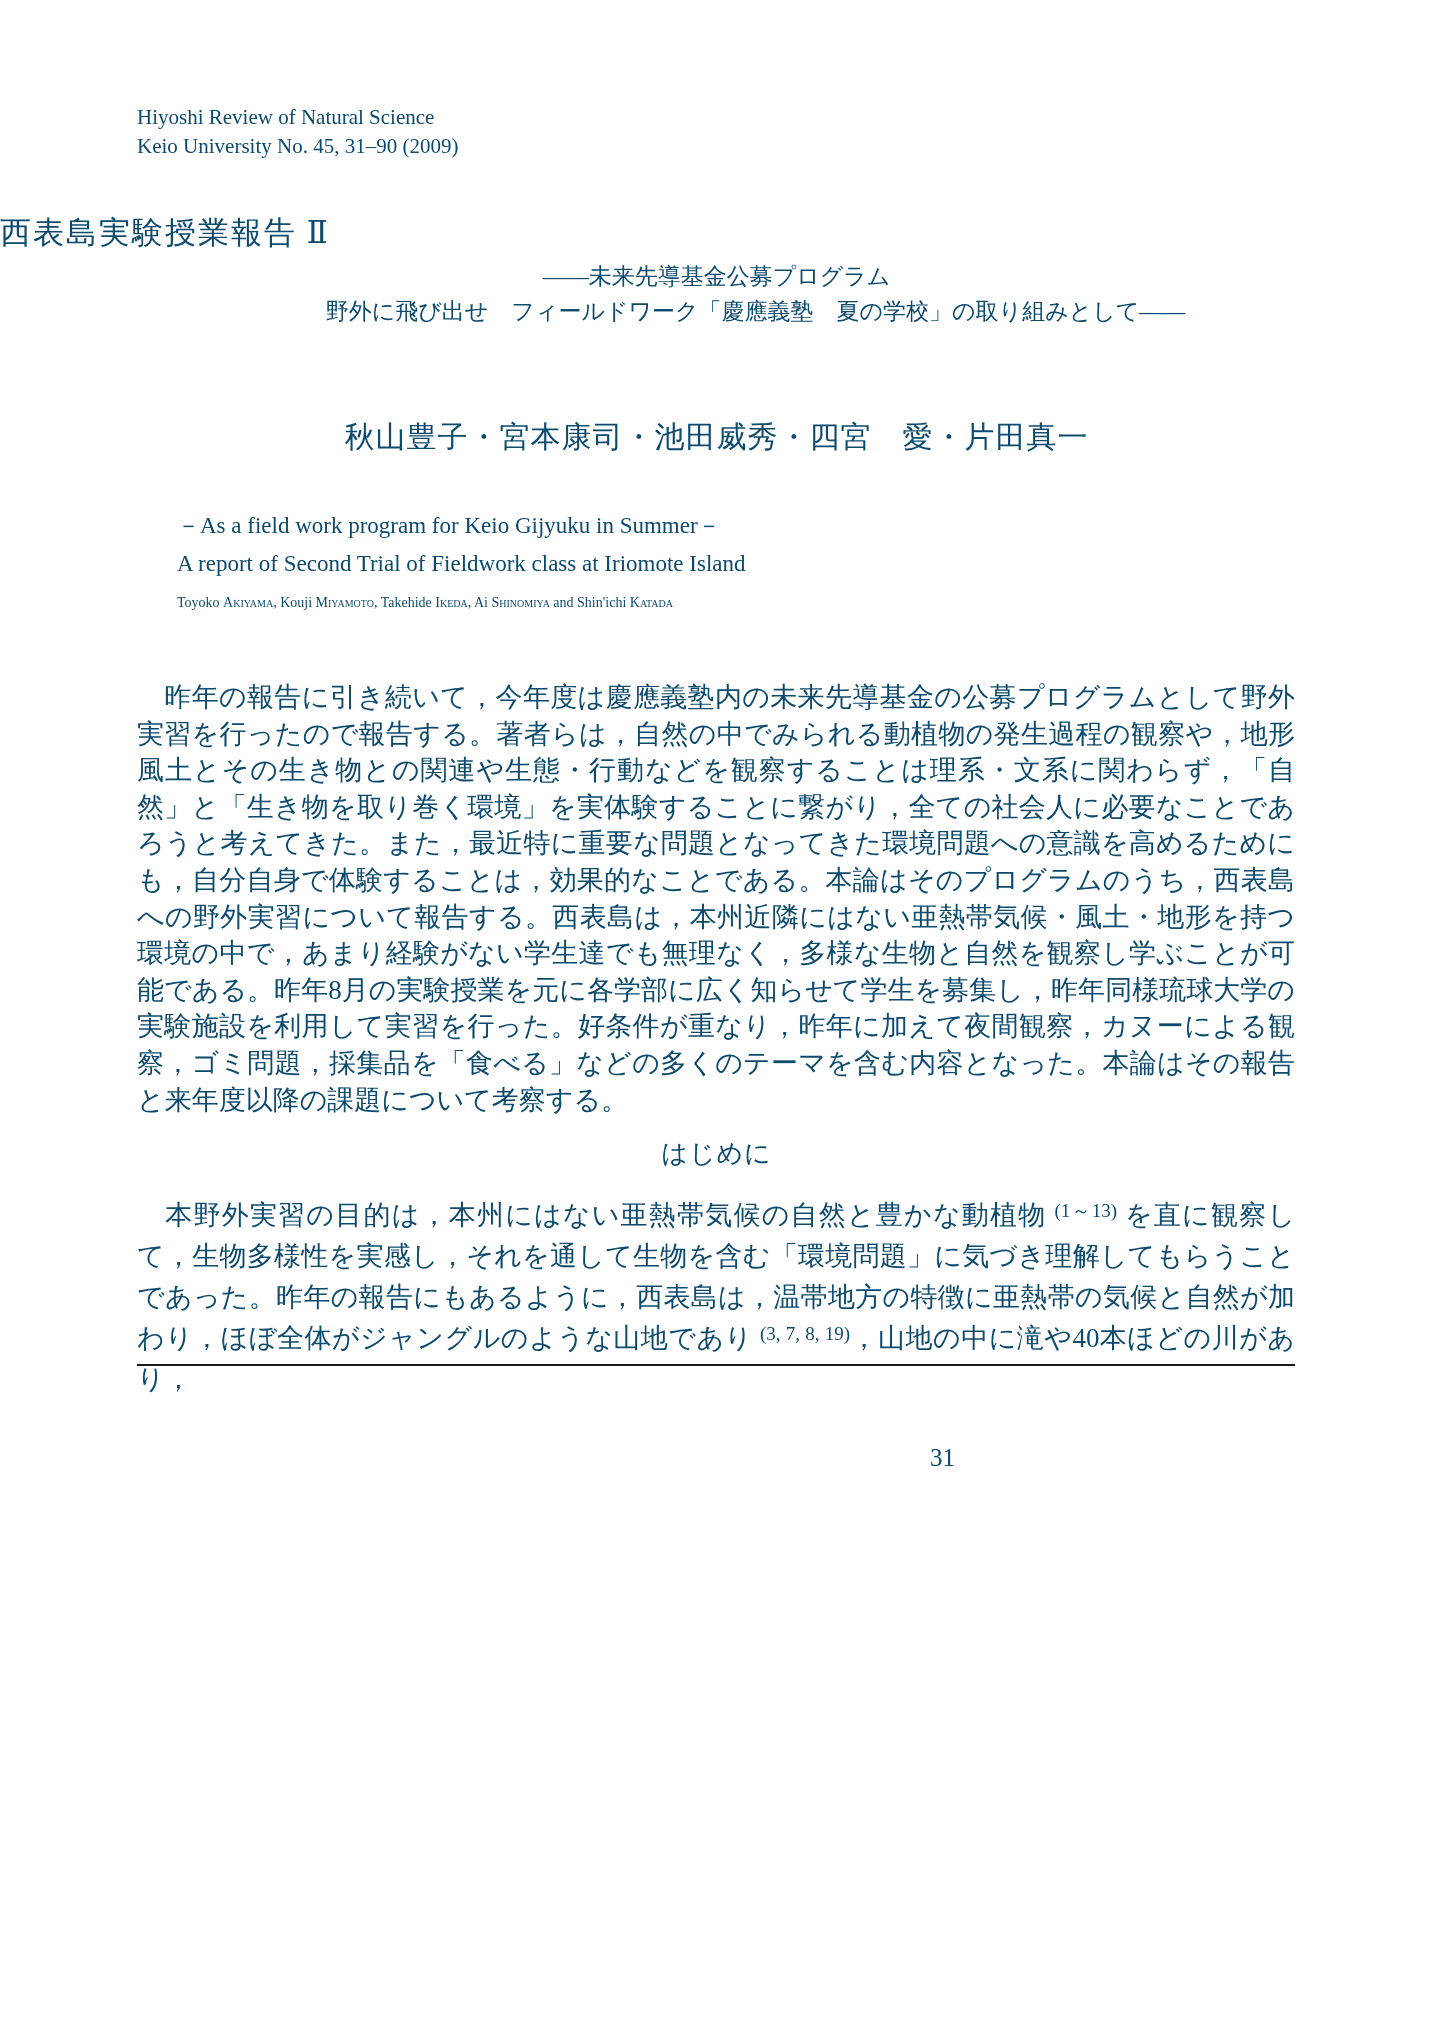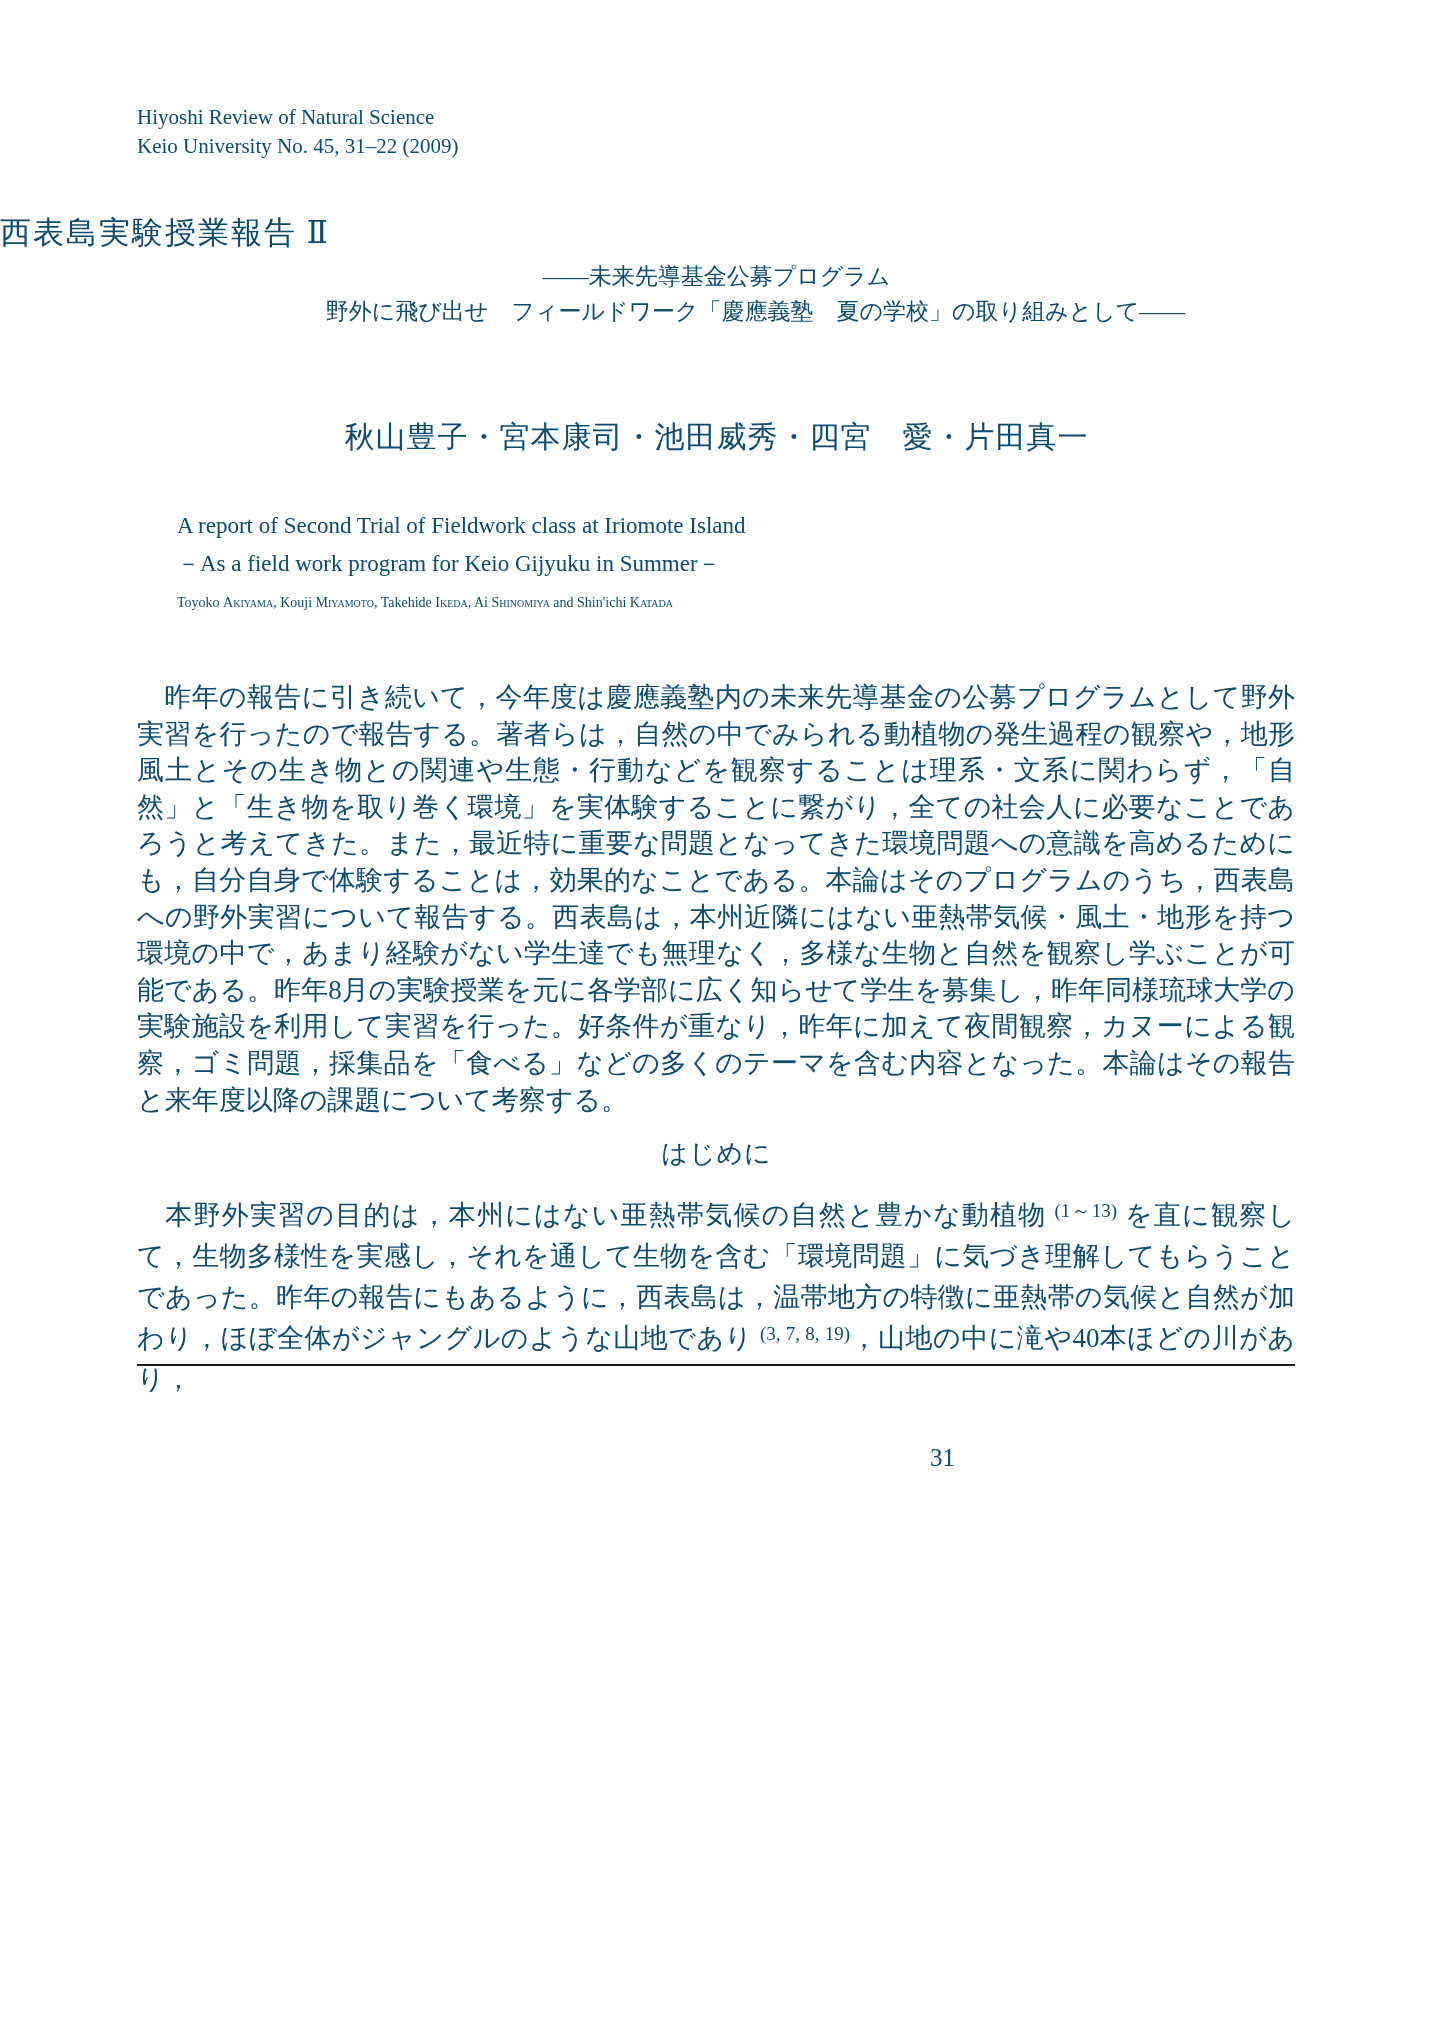--- a/index.html
+++ b/index.html
@@ -122,32 +122,32 @@
     font-size: 25px;
   }
 </style>
 </head>
 <body>
 
 <div class="page">
 
   <div class="header">
     <div>Hiyoshi Review of Natural Science</div>
-    <div>Keio University No. 45, 31–22 (2009)</div>
+    <div>Keio University No. 45, 31–90 (2009)</div>
   </div>
 
   <div class="title-ja">西表島実験授業報告 Ⅱ</div>
   <div class="subtitle-ja-1">——未来先導基金公募プログラム</div>
   <div class="subtitle-ja-2">野外に飛び出せ　フィールドワーク「慶應義塾　夏の学校」の取り組みとして——</div>
 
   <div class="authors-ja">秋山豊子・宮本康司・池田威秀・四宮　愛・片田真一</div>
 
   <div class="title-en">
+    <div>－As a field work program for Keio Gijyuku in Summer－</div>
     <div>A report of Second Trial of Fieldwork class at Iriomote Island</div>
-    <div>－As a field work program for Keio Gijyuku in Summer－</div>
   </div>
 
   <div class="authors-en"><span>Toyoko </span><span class="sc">Akiyama</span><span>, Kouji </span><span class="sc">Miyamoto</span><span>, Takehide </span><span class="sc">Ikeda</span><span>, Ai </span><span class="sc">Shinomiya</span><span> and Shin'ichi </span><span class="sc">Katada</span></div>
 
   <div class="abstract">　昨年の報告に引き続いて，今年度は慶應義塾内の未来先導基金の公募プログラムとして野外実習を行ったので報告する。著者らは，自然の中でみられる動植物の発生過程の観察や，地形風土とその生き物との関連や生態・行動などを観察することは理系・文系に関わらず，「自然」と「生き物を取り巻く環境」を実体験することに繋がり，全ての社会人に必要なことであろうと考えてきた。また，最近特に重要な問題となってきた環境問題への意識を高めるためにも，自分自身で体験することは，効果的なことである。本論はそのプログラムのうち，西表島への野外実習について報告する。西表島は，本州近隣にはない亜熱帯気候・風土・地形を持つ環境の中で，あまり経験がない学生達でも無理なく，多様な生物と自然を観察し学ぶことが可能である。昨年8月の実験授業を元に各学部に広く知らせて学生を募集し，昨年同様琉球大学の実験施設を利用して実習を行った。好条件が重なり，昨年に加えて夜間観察，カヌーによる観察，ゴミ問題，採集品を「食べる」などの多くのテーマを含む内容となった。本論はその報告と来年度以降の課題について考察する。</div>
 
   <div class="section-heading">はじめに</div>
 
   <div class="intro"><span>　本野外実習の目的は，本州にはない亜熱帯気候の自然と豊かな動植物 </span><sup>(1～13)</sup><span> を直に観察して，生物多様性を実感し，それを通して生物を含む「環境問題」に気づき理解してもらうことであった。昨年の報告にもあるように，西表島は，温帯地方の特徴に亜熱帯の気候と自然が加わり，ほぼ全体がジャングルのような山地であり </span><sup>(3, 7, 8, 19)</sup><span>，山地の中に滝や40本ほどの川があり，</span></div>
 

